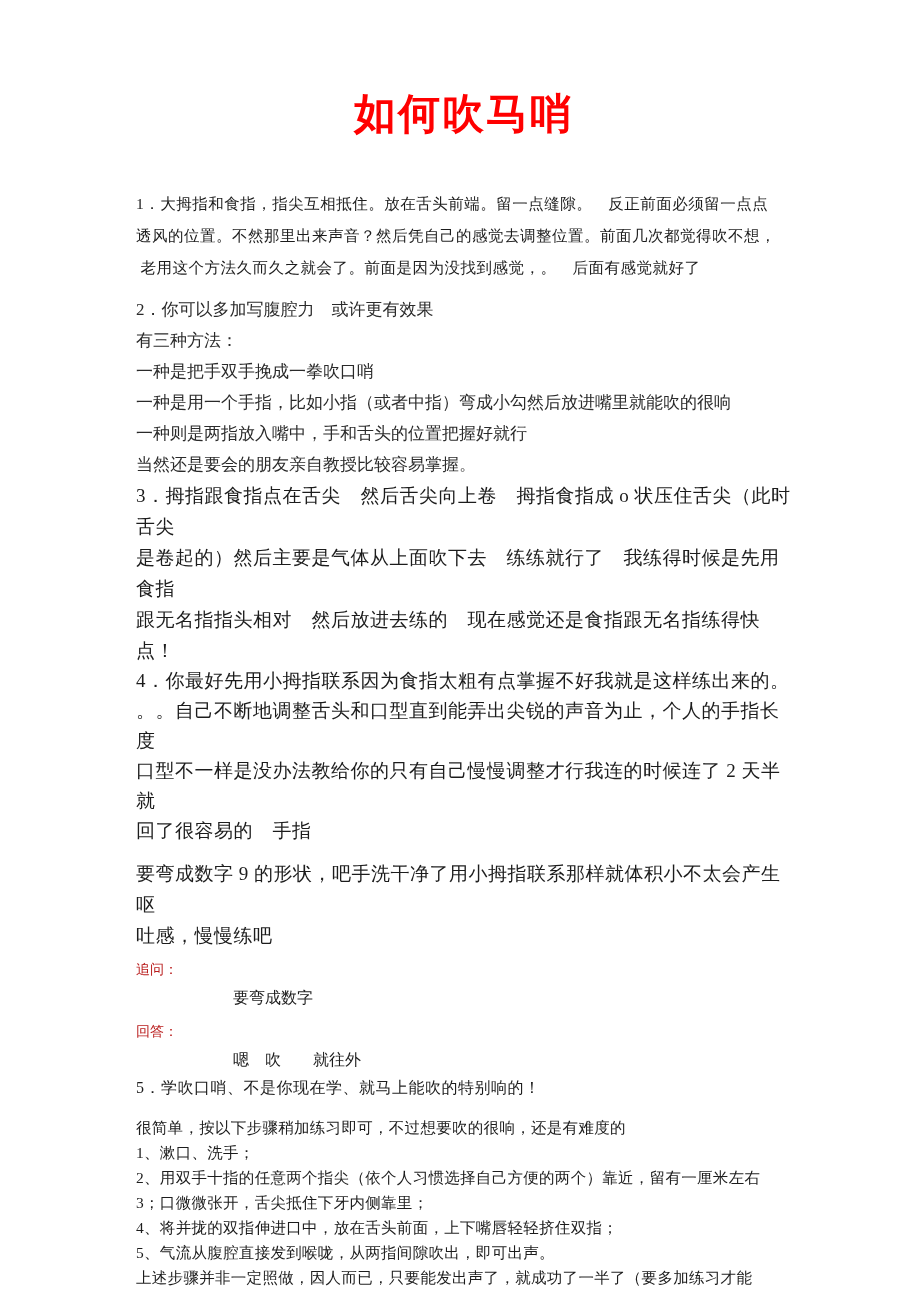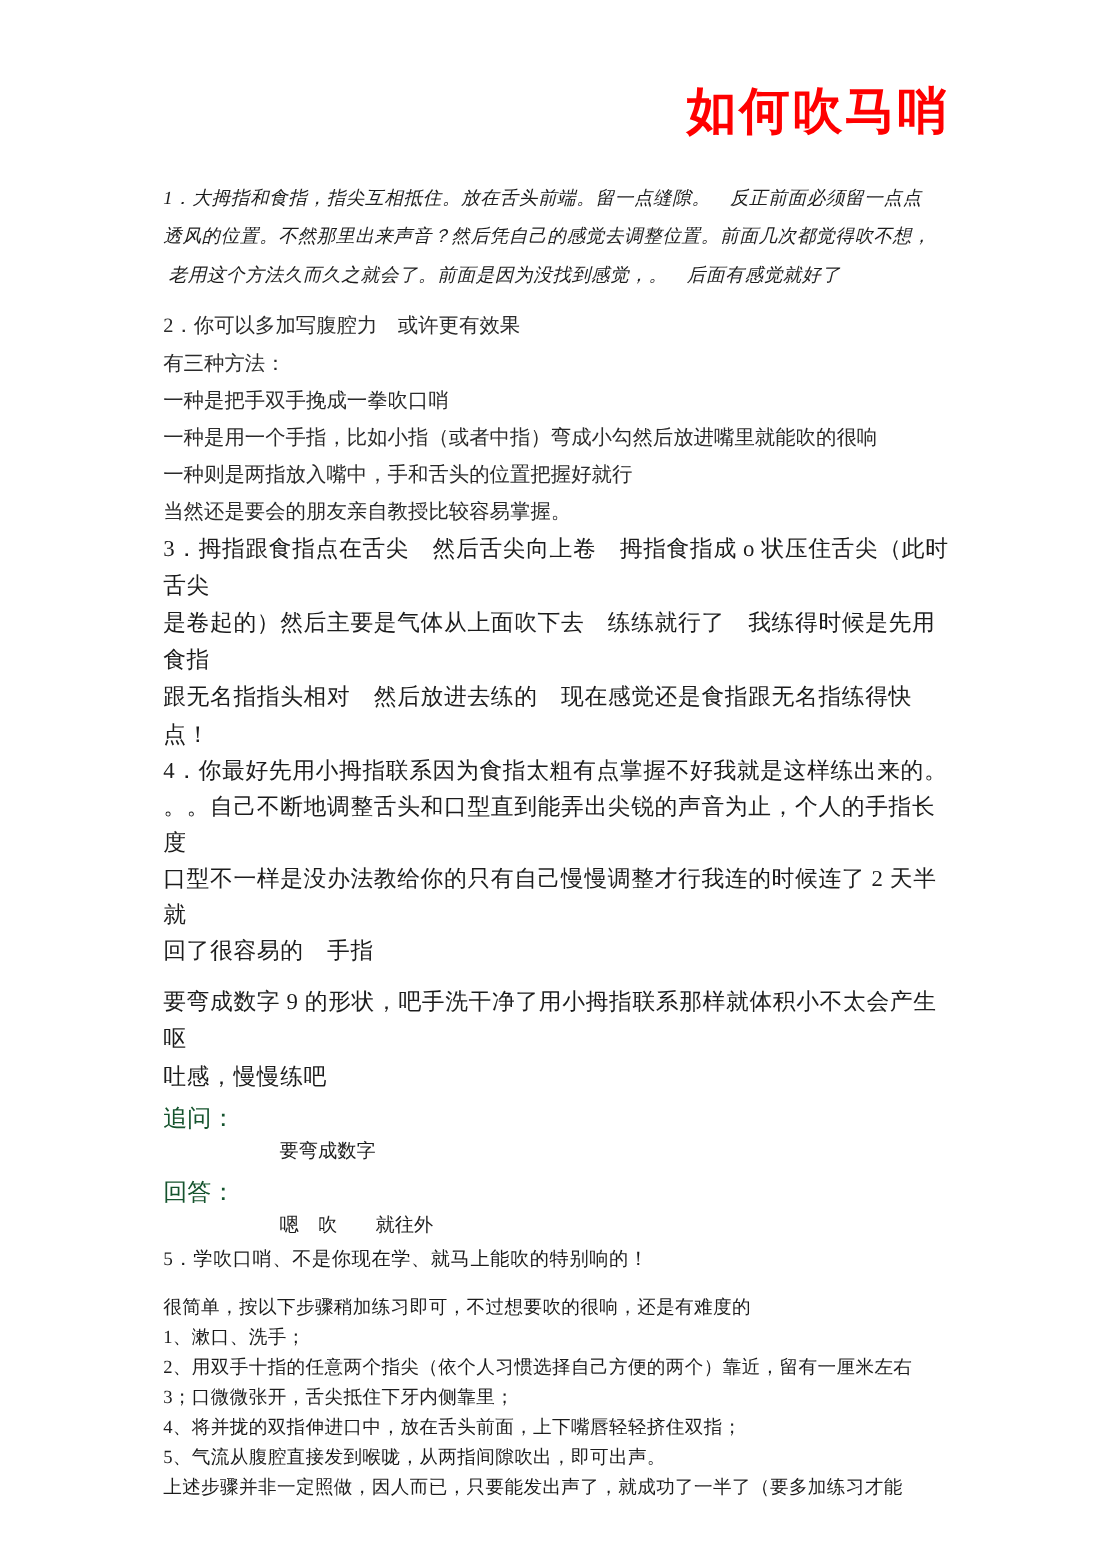--- a/index.html
+++ b/index.html
@@ -12,55 +12,54 @@
     font-family: "Liberation Serif", "DejaVu Serif", serif;
     color: #1c1c1c;
   }
   .content {
     position: absolute;
     left: 136px;
     top: 0;
     width: 656px;
   }
   .title {
-    margin: 68px 0 0 0;
-    text-align: right;
+    margin: 88px 0 0 0;
+    text-align: center;
     font-size: 42px;
     font-weight: bold;
     line-height: 52px;
     color: #ff0000;
     letter-spacing: 2px;
   }
   .line { white-space: pre-wrap; }
   .sec1 {
-    margin-top: 30px;
+    margin-top: 48px;
     font-size: 15.5px;
     line-height: 32px;
     letter-spacing: 0.5px;
-    font-style: italic;
   }
   .sec2 {
     margin-top: 10px;
     font-size: 17px;
     line-height: 31px;
     color: #2a2a2a;
   }
   .big {
     font-size: 19px;
     line-height: 31px;
     letter-spacing: 0.5px;
   }
   .sec3 { margin-top: 0px; }
   .sec4 { margin-top: 0px; line-height: 30px; }
   .sec4b { margin-top: 12px; line-height: 31px; }
   .qa-label {
     margin-top: 6px;
-    font-size: 20px;
+    font-size: 14px;
     line-height: 26px;
-    color: #14532d;
+    color: #b91c1c;
   }
   .qa-text {
     font-size: 16px;
     line-height: 30px;
     padding-left: 97px;
   }
   .sec5-heading {
     font-size: 16px;
     line-height: 26px;
     letter-spacing: 0.5px;

